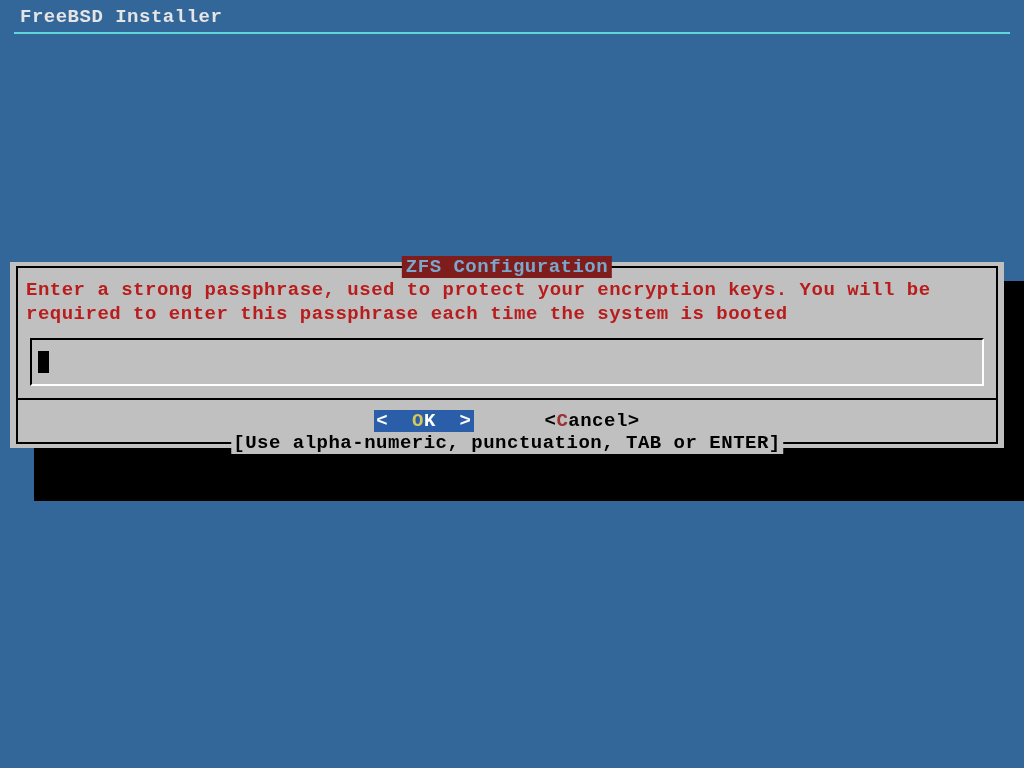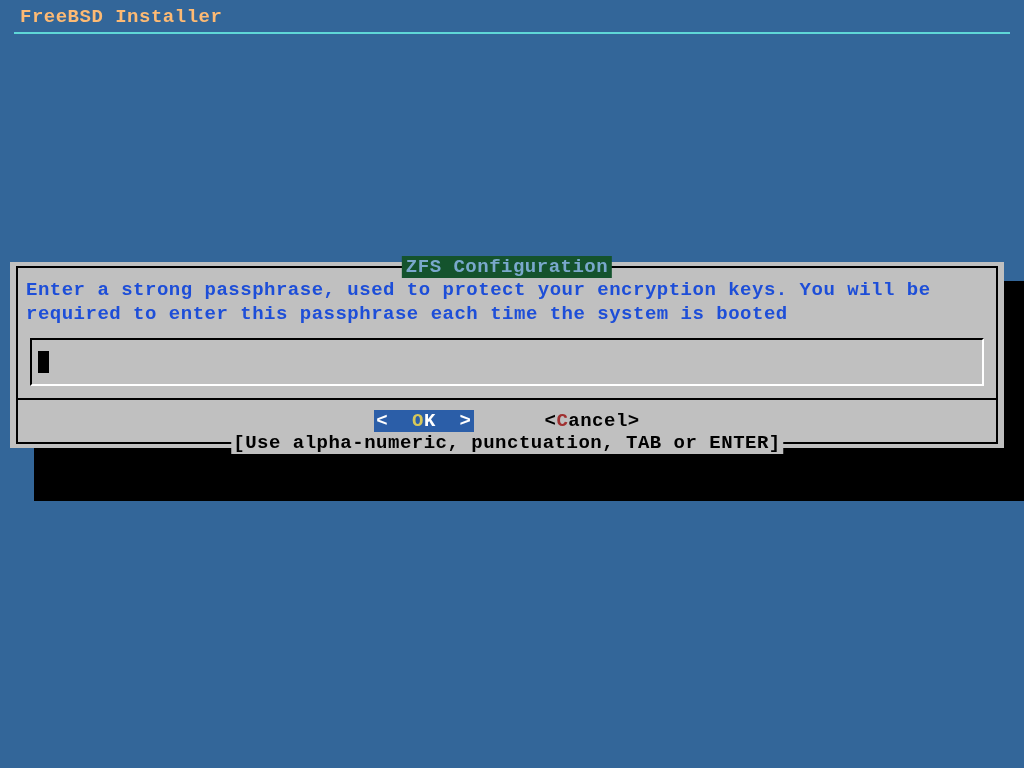--- a/index.html
+++ b/index.html
@@ -15,21 +15,21 @@
     font-size: 19px;
     font-weight: bold;
     overflow: hidden;
     position: relative;
     letter-spacing: 0.5px;
   }
   .header {
     position: absolute;
     top: 6px;
     left: 20px;
-    color: #fdba74;
+    color: #e5e5e5;
   }
   .header-rule {
     position: absolute;
     top: 32px;
     left: 14px;
     right: 14px;
     height: 2px;
     background: #5fd7d7;
   }
   .dialog-shadow {
@@ -52,28 +52,28 @@
     position: relative;
     border: 2px solid #000000;
     margin: 4px 6px 4px 6px;
     padding-bottom: 6px;
   }
   .dialog-title {
     position: absolute;
     top: -12px;
     left: 50%;
     transform: translateX(-50%);
-    background: #14532d;
+    background: #7f1d1d;
     color: #7aa8cc;
     padding: 0 4px;
     white-space: pre;
   }
   .dialog-body {
     padding: 10px 8px 6px 8px;
-    color: #1d4ed8;
+    color: #b91c1c;
     line-height: 24px;
     white-space: pre-wrap;
   }
   .input-wrap {
     margin: 6px 12px 12px 12px;
     position: relative;
   }
   .input-box {
     border-top: 2px solid #000000;
     border-left: 2px solid #000000;

